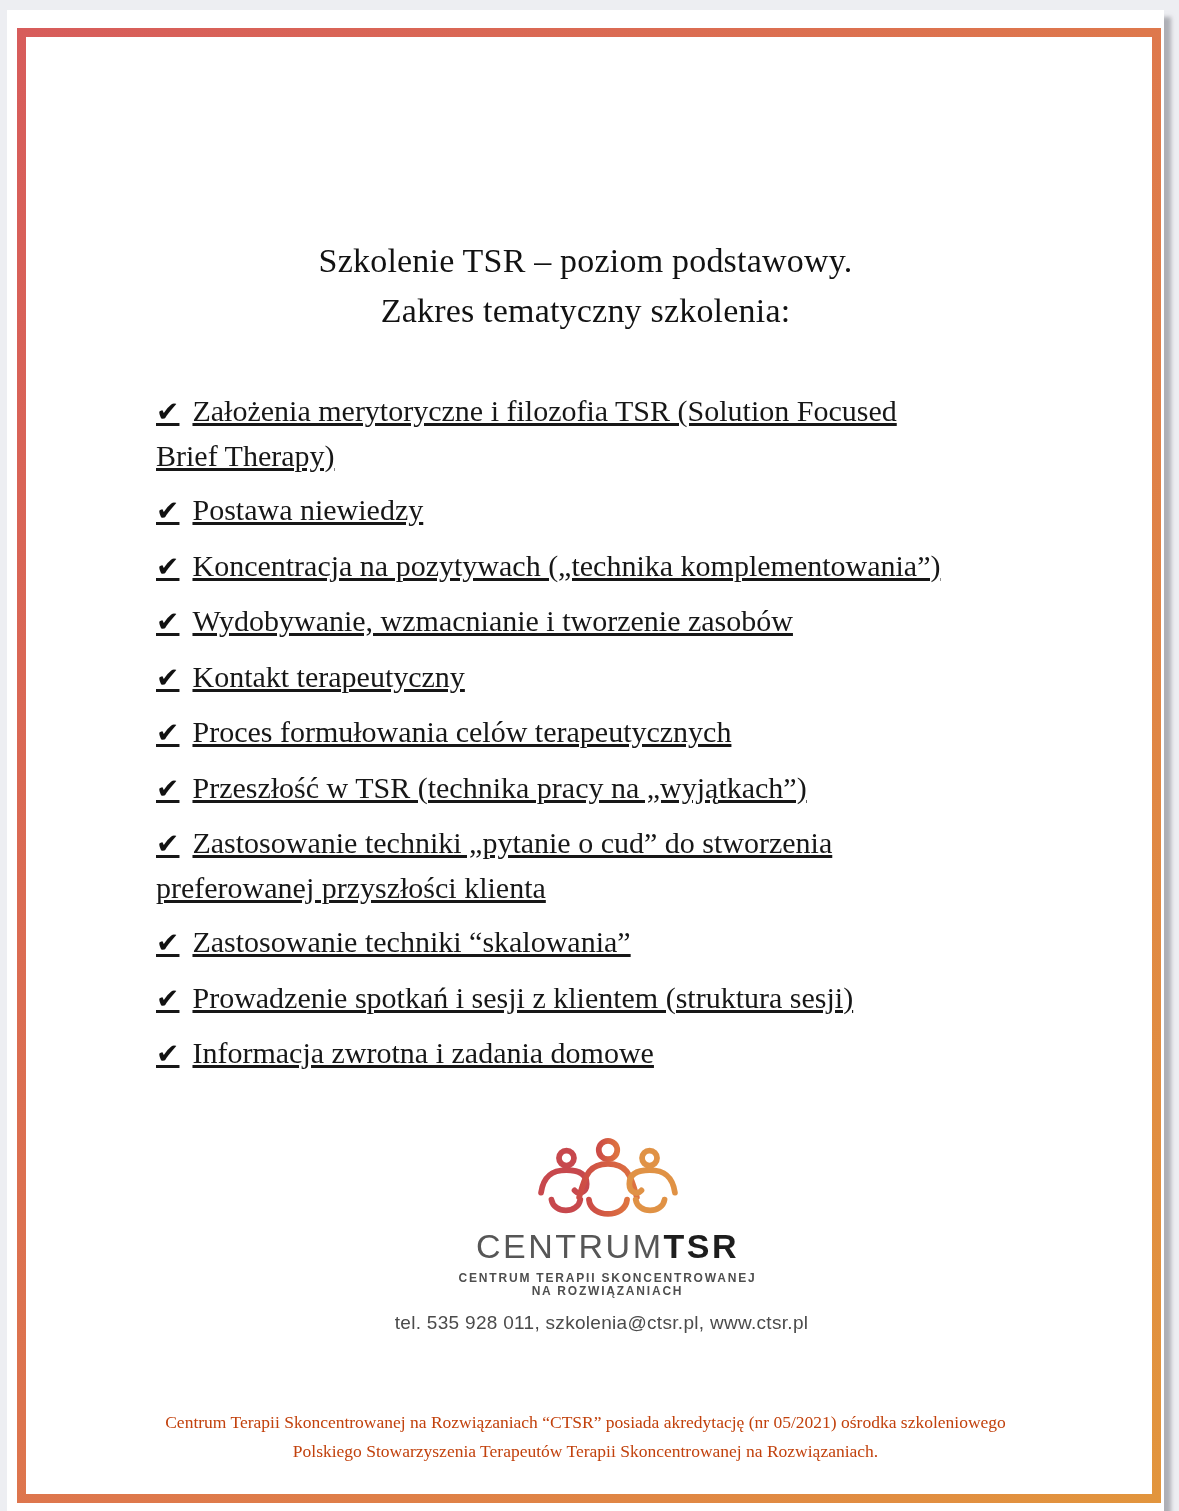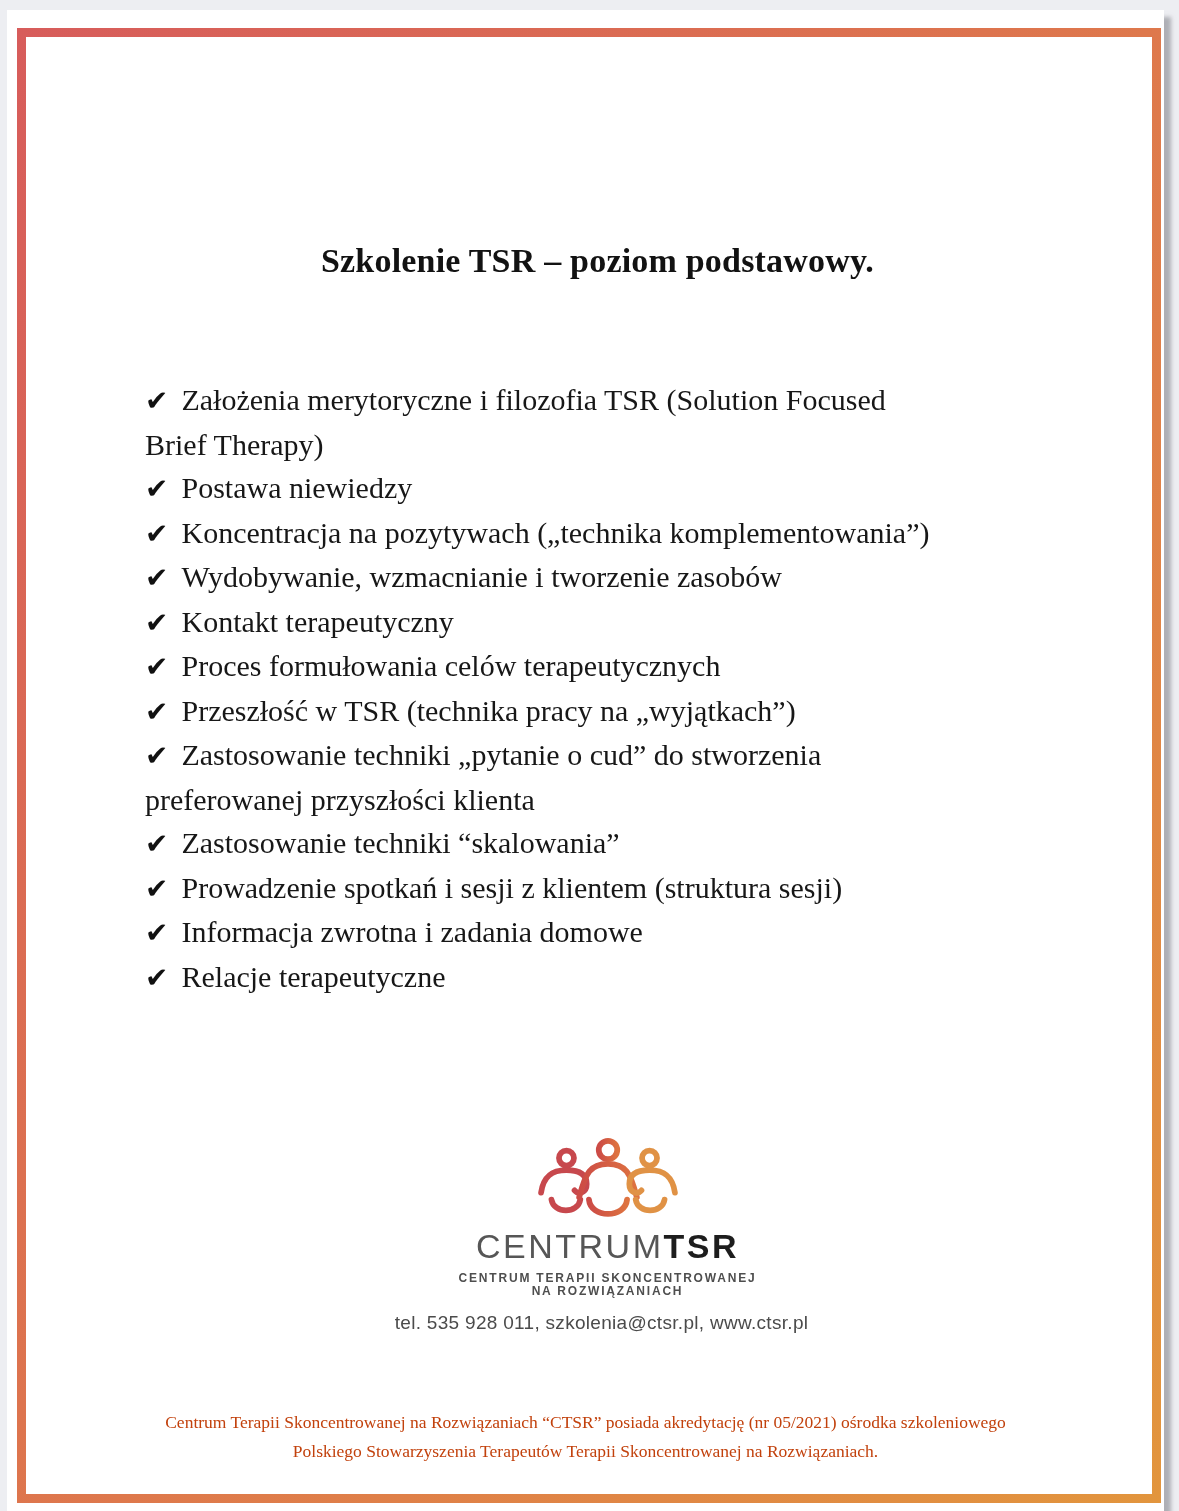--- a/index.html
+++ b/index.html
@@ -18,30 +18,30 @@
   }
   .frame {
     position: absolute; left: 10px; top: 18px; right: 3px; bottom: 8px;
     background: linear-gradient(125deg, #d75c5b 0%, #de784c 52%, #e2953d 100%);
   }
   .frame-inner { position: absolute; inset: 9px; background: #ffffff; }
 
   .title {
     position: absolute; top: 226px; left: 0; width: 100%;
     margin: 0; text-align: center;
-    font-size: 34px; line-height: 50px; font-weight: bold;
-    color: #121212; letter-spacing: 0.2px; padding-left: 12px;
+    font-size: 34px; line-height: 50px; font-weight: normal;
+    color: #121212; letter-spacing: 0.2px;
   }
   .title-line { display: block; }
 
   .topics {
     position: absolute; top: 368px; left: 138px; width: 915px;
     font-size: 30px; line-height: 43.5px; color: #171717;
   }
-  .topics p { margin: 0; }
+  .topics p { margin: 11px; text-decoration: underline; }
   .check {
     font-family: "DejaVu Sans", sans-serif;
     font-size: 28px; margin-right: 13px; color: #111;
   }
 
   .logo-block { position: absolute; top: 1126px; left: 0; width: 100%; text-align: center; }
   .shifted { position: relative; left: 22px; }
   .logo-svg { display: block; margin: 0 auto; }
   .brand {
     font-family: "Liberation Sans", sans-serif;
@@ -72,35 +72,35 @@
 <body>
 
 <div class="stage">
   <div class="page">
     <div class="frame">
       <div class="frame-inner"></div>
     </div>
 
     <h1 class="title">
       <span class="title-line">Szkolenie TSR – poziom podstawowy.</span>
+      <span class="title-line">Zakres tematyczny szkolenia:</span>
     </h1>
 
     <div class="topics">
         <p><span class="check">✔</span>Założenia merytoryczne i filozofia TSR (Solution Focused<br>Brief Therapy)</p>
         <p><span class="check">✔</span>Postawa niewiedzy</p>
         <p><span class="check">✔</span>Koncentracja na pozytywach („technika komplementowania”)</p>
         <p><span class="check">✔</span>Wydobywanie, wzmacnianie i tworzenie zasobów</p>
         <p><span class="check">✔</span>Kontakt terapeutyczny</p>
         <p><span class="check">✔</span>Proces formułowania celów terapeutycznych</p>
         <p><span class="check">✔</span>Przeszłość w TSR (technika pracy na „wyjątkach”)</p>
         <p><span class="check">✔</span>Zastosowanie techniki „pytanie o cud” do stworzenia<br>preferowanej przyszłości klienta</p>
         <p><span class="check">✔</span>Zastosowanie techniki “skalowania”</p>
         <p><span class="check">✔</span>Prowadzenie spotkań i sesji z klientem (struktura sesji)</p>
         <p><span class="check">✔</span>Informacja zwrotna i zadania domowe</p>
-        <p><span class="check">✔</span>Relacje terapeutyczne</p>
       </div>
 
     <div class="logo-block">
       <div class="shifted">
         <svg class="logo-svg" width="150" height="88" viewBox="0 0 260 152" fill="none">
           <defs>
             <linearGradient id="midGrad" x1="0" y1="0" x2="1" y2="0">
               <stop offset="0" stop-color="#cc4b46"></stop>
               <stop offset="1" stop-color="#de7340"></stop>
             </linearGradient>

